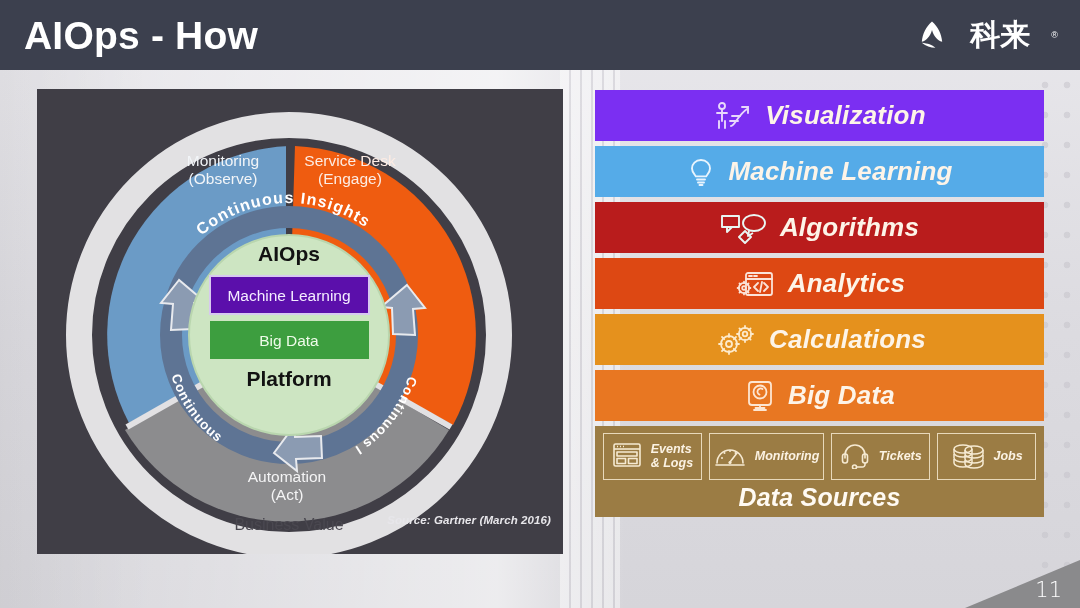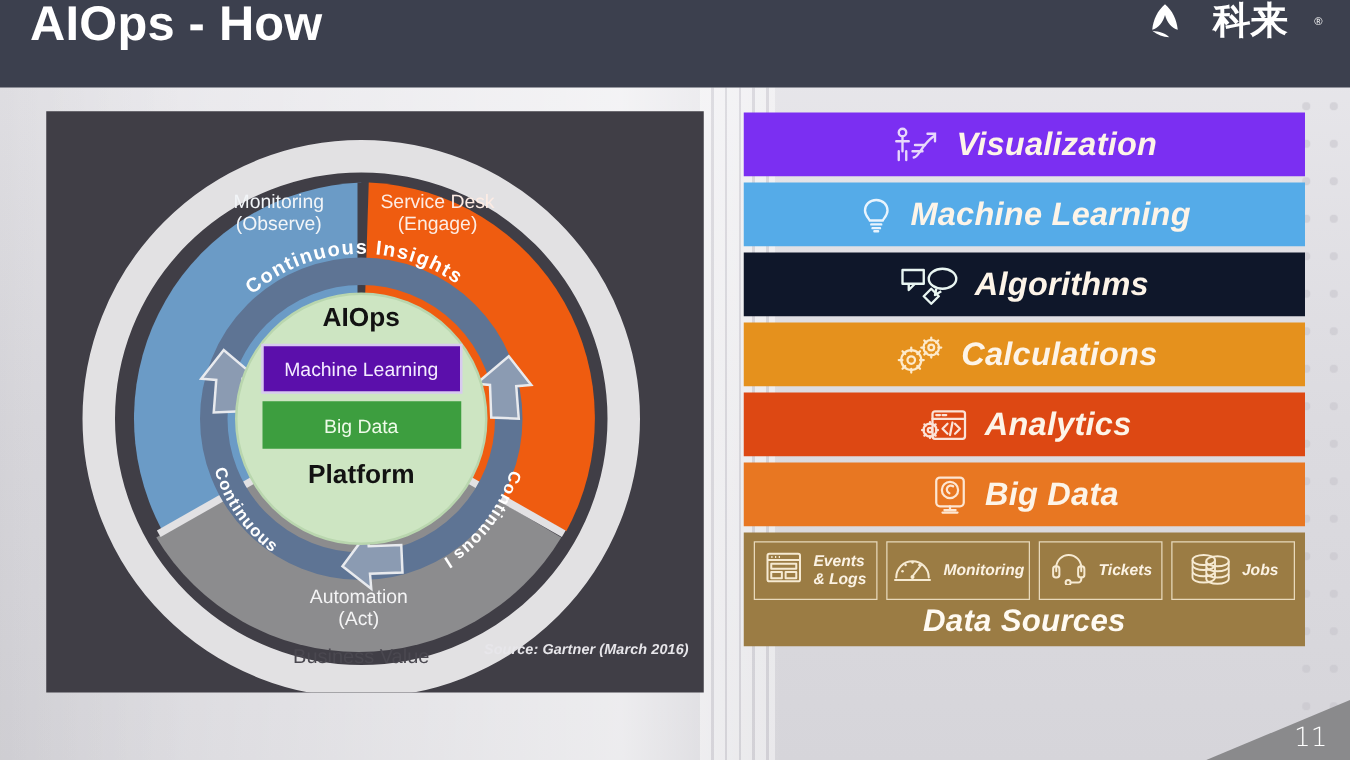--- a/index.html
+++ b/index.html
@@ -30,21 +30,21 @@
   .bg-dots {
     position: absolute; top:70px; right:0; width:46px; height:538px;
     background: radial-gradient(circle at 50% 50%, rgba(198,196,203,.55) 3.2px, rgba(0,0,0,0) 3.6px);
     background-size: 22px 30px;
   }
 
   
   .header {
     position: absolute; top:0; left:0; width:1080px; height:70px;
     background: #3c404e;
-    display: flex; align-items: flex-start; justify-content: space-between;
+    display: flex; align-items: center; justify-content: space-between;
     padding: 0 22px 0 24px;
     z-index: 6;
   }
   .slide-title {
     color: #ffffff; font-size: 39px; font-weight: bold;
     letter-spacing: .2px; line-height: 1;
   }
   .logo { display: flex; align-items: center; gap: 21px; }
   .logo-mark { width: 34px; height: 34px; }
   .logo-text {
@@ -216,60 +216,60 @@
   <div class="layer" id="L1" style="background: rgb(85, 171, 232);">
     <span class="ico">
       <svg width="30" height="32" viewBox="0 0 30 32" fill="none" stroke="#e9f4fd" stroke-width="1.9" stroke-linecap="round">
         <path d="M15 4 C9.5 4 6 8 6 12.4 C6 16 8.6 18.2 9.8 20.4 L20.2 20.4 C21.4 18.2 24 16 24 12.4 C24 8 20.5 4 15 4 Z"></path>
         <path d="M11 23.5 h8 M12 26.5 h6 M13.5 29 h3"></path>
       </svg>
     </span>
     <span class="lab">Machine Learning</span>
   </div>
 
-  <div class="layer" id="L2" style="background: #0f172a;">
+  <div class="layer" id="L2" style="background: #b91c1c;">
     <span class="ico">
       <svg width="48" height="32" viewBox="0 0 48 32" fill="none" stroke="#e9f6f2" stroke-width="1.9" stroke-linejoin="round">
         <rect x="2" y="4" width="17" height="11"></rect>
         <path d="M7 15 l0 5 l5 -5"></path>
         <ellipse cx="34" cy="11" rx="11" ry="8"></ellipse>
         <path d="M29 19 l-1 5 l5 -3"></path>
         <path d="M19 25 l6 -6 l6 6 l-6 6 Z"></path>
       </svg>
     </span>
     <span class="lab">Algorithms</span>
-  </div>
-
-  <div class="layer" id="L4" style="background: rgb(229, 145, 29);">
-    <span class="ico">
-      <svg width="44" height="34" viewBox="0 0 44 34" fill="none" stroke="#fdeacb" stroke-width="1.8" stroke-linecap="round">
-        <circle cx="16" cy="21" r="8"></circle>
-          <circle cx="16" cy="21" r="3"></circle>
-        <path d="M16 11 v3 M16 28 v3 M6 21 h3 M23 21 h3 M9 14 l2.2 2.2 M20.8 25.8 l2.2 2.2 M23 14 l-2.2 2.2 M11.2 25.8 l-2.2 2.2"></path>
-        <circle cx="32" cy="11" r="6.2"></circle>
-          <circle cx="32" cy="11" r="2.3"></circle>
-        <path d="M32 3 v2.3 M32 16.7 v2.3 M24 11 h2.3 M37.7 11 h2.3 M26.4 5.4 l1.7 1.7 M35.9 14.9 l1.7 1.7 M37.6 5.4 l-1.7 1.7 M28.1 14.9 l-1.7 1.7"></path>
-      </svg>
-    </span>
-    <span class="lab">Calculations</span>
   </div>
 
   <div class="layer" id="L3" style="background: rgb(221, 72, 19);">
     <span class="ico">
       <svg width="42" height="32" viewBox="0 0 42 32" fill="none" stroke="#fbe3d8" stroke-width="1.8" stroke-linejoin="round" stroke-linecap="round">
         <rect x="12" y="5" width="26" height="22" rx="2"></rect>
         <path d="M12 11 h26"></path>
         <path d="M15 8 h3 M20 8 h3"></path>
         <path d="M24 15 l-4 4 l4 4 M30 15 l4 4 l-4 4 M28 14 l-2 10"></path>
         <circle cx="10" cy="20" r="5.2"></circle>
         <circle cx="10" cy="20" r="1.8"></circle>
         <path d="M10 13.6 v1.6 M10 24.8 v1.6 M3.6 20 h1.6 M14.8 20 h1.6 M5.5 15.5 l1.1 1.1 M13.4 23.4 l1.1 1.1 M14.5 15.5 l-1.1 1.1 M6.6 23.4 l-1.1 1.1"></path>
       </svg>
     </span>
     <span class="lab">Analytics</span>
+  </div>
+
+  <div class="layer" id="L4" style="background: rgb(229, 145, 29);">
+    <span class="ico">
+      <svg width="44" height="34" viewBox="0 0 44 34" fill="none" stroke="#fdeacb" stroke-width="1.8" stroke-linecap="round">
+        <circle cx="16" cy="21" r="8"></circle>
+          <circle cx="16" cy="21" r="3"></circle>
+        <path d="M16 11 v3 M16 28 v3 M6 21 h3 M23 21 h3 M9 14 l2.2 2.2 M20.8 25.8 l2.2 2.2 M23 14 l-2.2 2.2 M11.2 25.8 l-2.2 2.2"></path>
+        <circle cx="32" cy="11" r="6.2"></circle>
+          <circle cx="32" cy="11" r="2.3"></circle>
+        <path d="M32 3 v2.3 M32 16.7 v2.3 M24 11 h2.3 M37.7 11 h2.3 M26.4 5.4 l1.7 1.7 M35.9 14.9 l1.7 1.7 M37.6 5.4 l-1.7 1.7 M28.1 14.9 l-1.7 1.7"></path>
+      </svg>
+    </span>
+    <span class="lab">Calculations</span>
   </div>
 
   <div class="layer" id="L5" style="background: rgb(232, 119, 34);">
     <span class="ico">
       <svg width="32" height="34" viewBox="0 0 32 34" fill="none" stroke="#fde6d2" stroke-width="1.8" stroke-linejoin="round" stroke-linecap="round">
         <rect x="5" y="3" width="22" height="23" rx="3"></rect>
         <circle cx="16" cy="13" r="6.5"></circle>
         <path d="M18.5 10 a3.2 3.2 0 1 0 -3 5.6"></path>
         <path d="M16 26 v3 M10 31 h12 M11.5 29 h9"></path>
       </svg>

